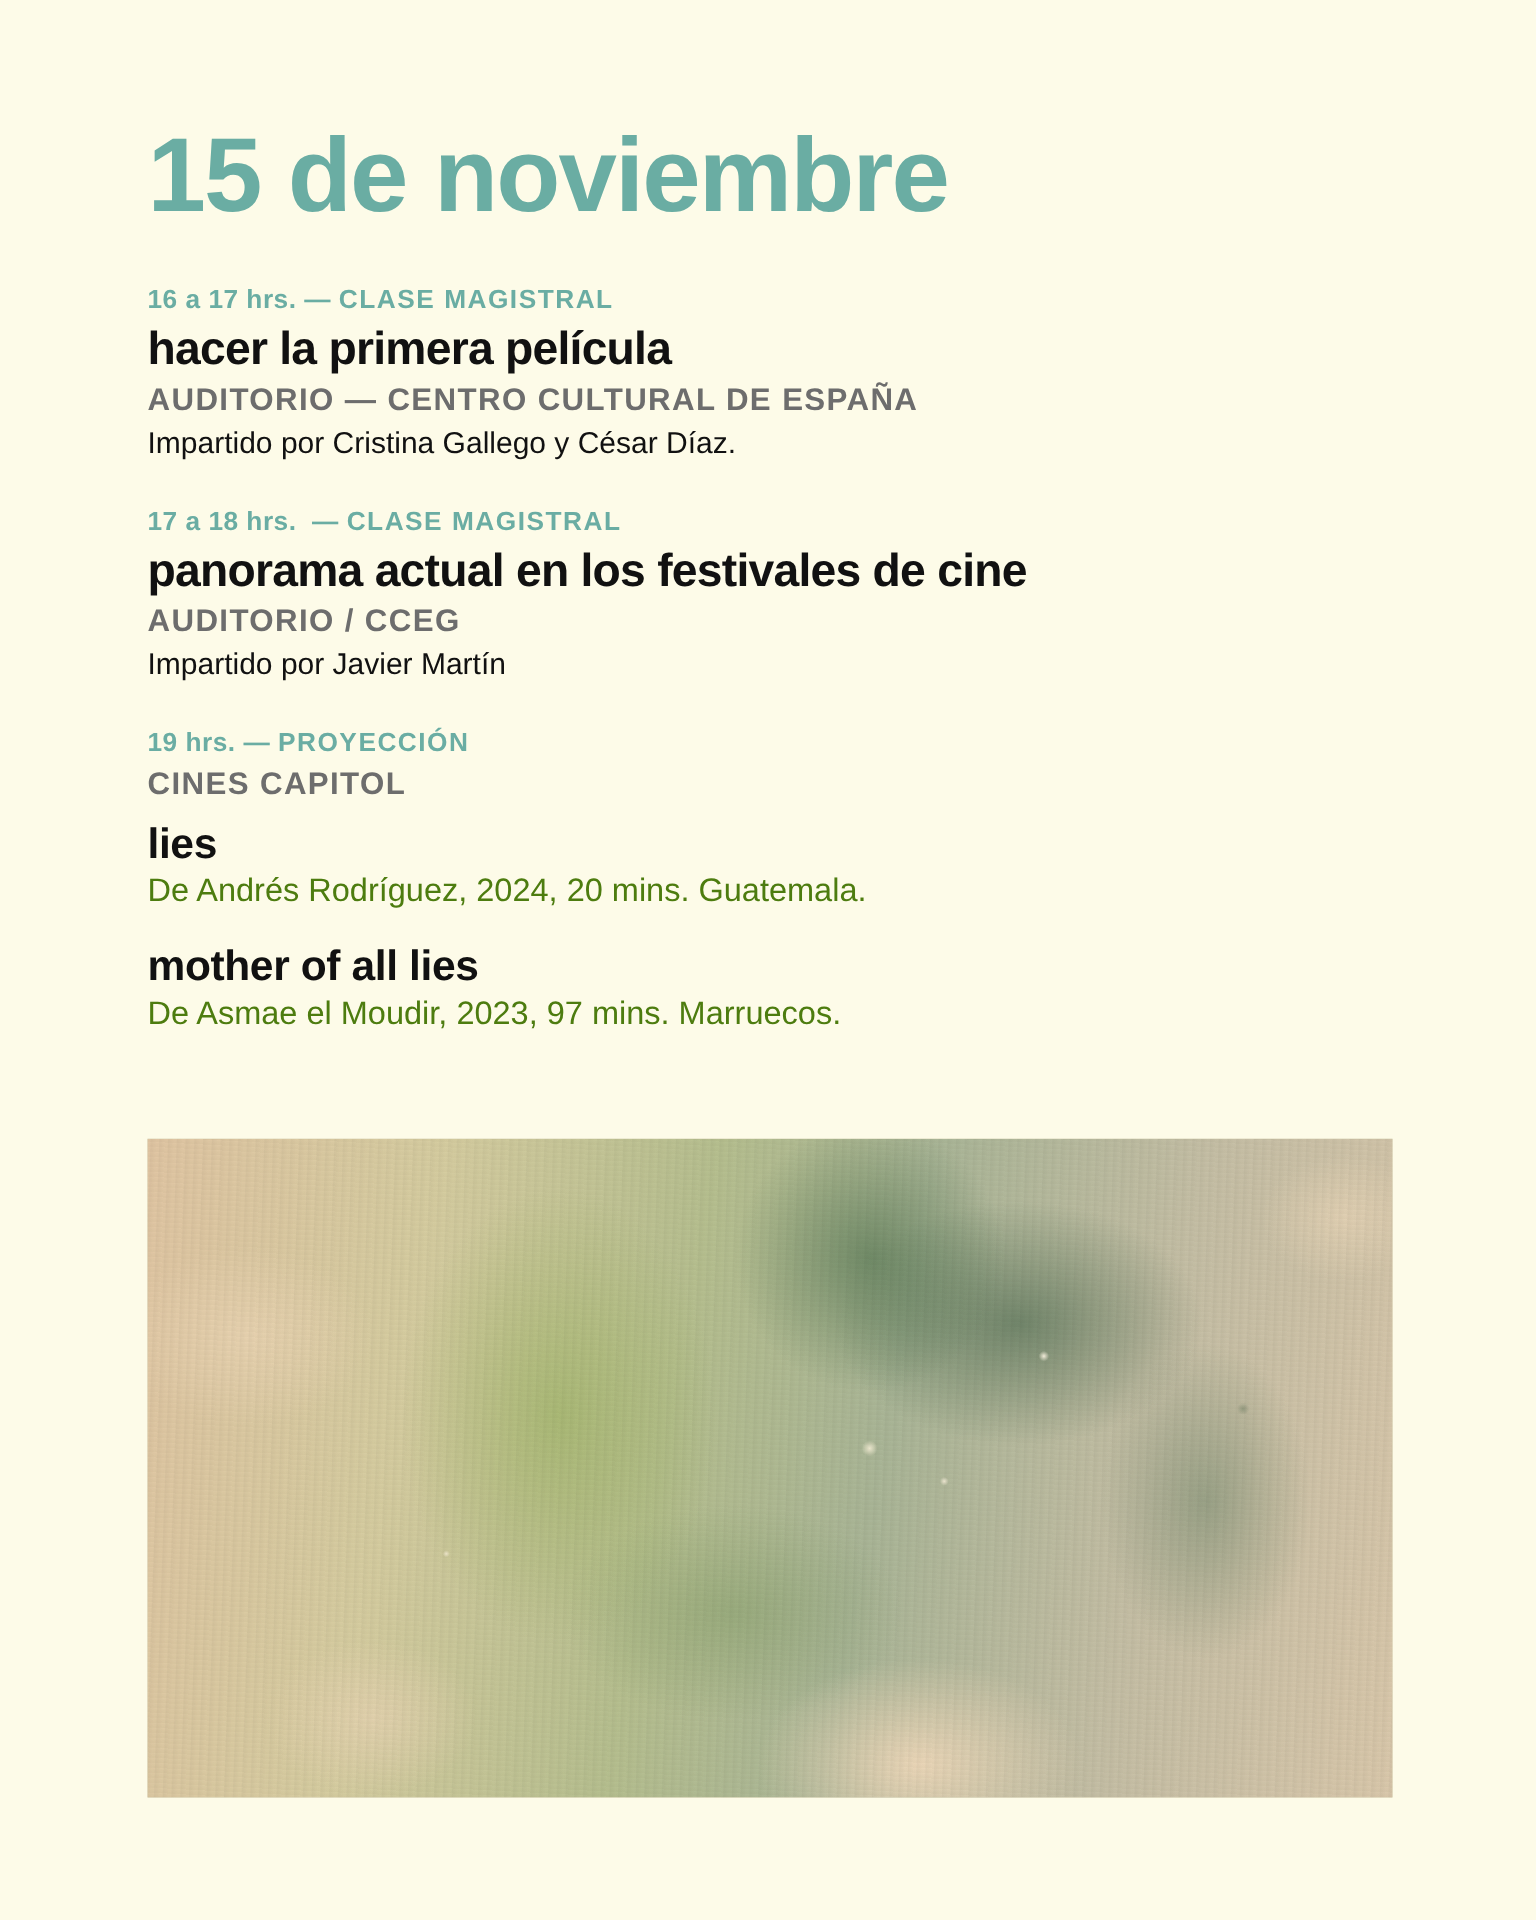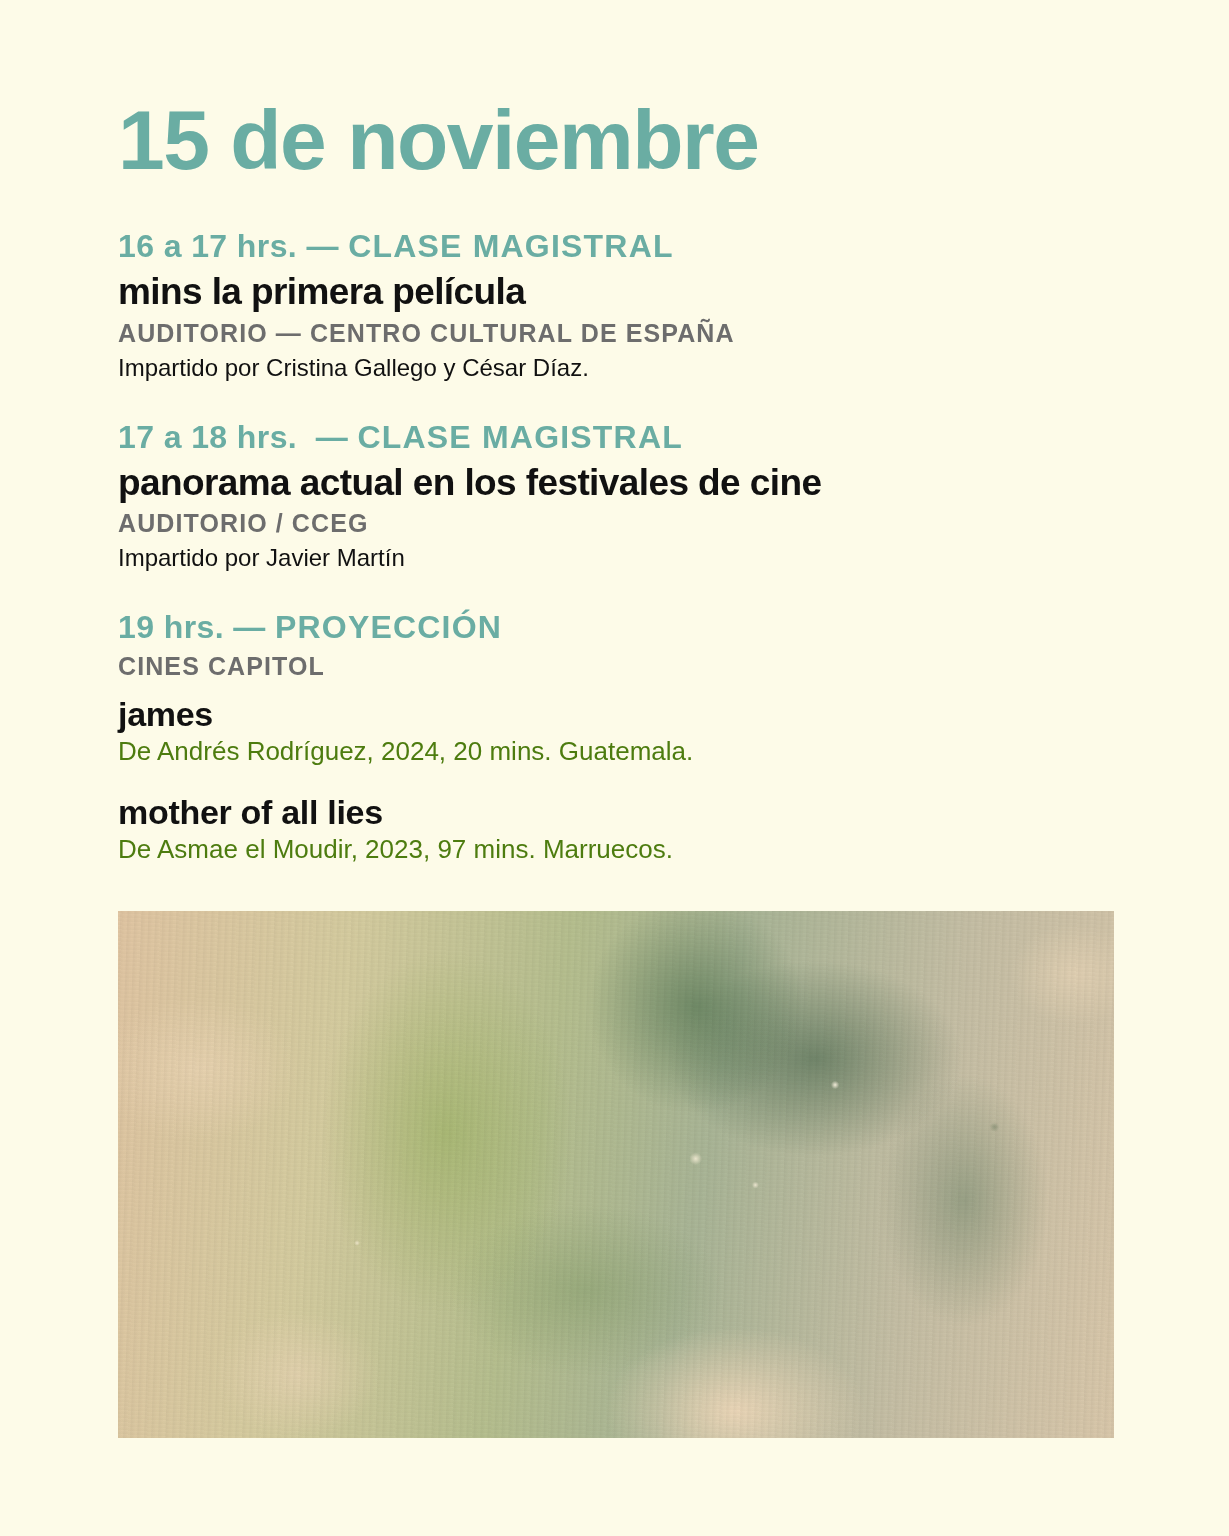--- a/index.html
+++ b/index.html
@@ -35,21 +35,21 @@
     line-height: 1.05;
     margin: 0 0 44px 0;
   }
   .block {
     margin-bottom: 36px;
   }
   .block.tight {
     margin-bottom: 30px;
   }
   .eyebrow {
-    font-size: 32px;
+    font-size: 21px;
     font-weight: bold;
     color: #6aada3;
     letter-spacing: 0.4px;
     margin-bottom: 6px;
     white-space: pre;
   }
   .eyebrow .kind {
     letter-spacing: 1.2px;
   }
   .session-title {
@@ -138,38 +138,38 @@
 <body>
 
 <div class="poster">
 
   <div class="content">
 
     <h1 class="day-title">15 de noviembre</h1>
 
     <div class="block">
       <div class="eyebrow"><span>16 a 17 hrs. </span><span>— </span><span class="kind">CLASE MAGISTRAL</span></div>
-      <h2 class="session-title">mins la primera película</h2>
+      <h2 class="session-title">hacer la primera película</h2>
       <div class="venue">AUDITORIO — CENTRO CULTURAL DE ESPAÑA</div>
       <div class="detail">Impartido por Cristina Gallego y César Díaz.</div>
     </div>
 
     <div class="block">
       <div class="eyebrow"><span>17 a 18 hrs. </span><span> — </span><span class="kind">CLASE MAGISTRAL</span></div>
       <h2 class="session-title">panorama actual en los festivales de cine</h2>
       <div class="venue">AUDITORIO / CCEG</div>
       <div class="detail">Impartido por Javier Martín</div>
     </div>
 
     <div class="block tight">
       <div class="eyebrow"><span>19 hrs. </span><span>— </span><span class="kind">PROYECCIÓN</span></div>
       <div class="venue">CINES CAPITOL</div>
 
       <div class="film" style="margin-top:14px;">
-        <h3 class="film-title">james</h3>
+        <h3 class="film-title">lies</h3>
         <div class="film-credits">De Andrés Rodríguez, 2024, 20 mins. Guatemala.</div>
       </div>
 
       <div class="film">
         <h3 class="film-title">mother of all lies</h3>
         <div class="film-credits">De Asmae el Moudir, 2023, 97 mins. Marruecos.</div>
       </div>
     </div>
 
   </div>

